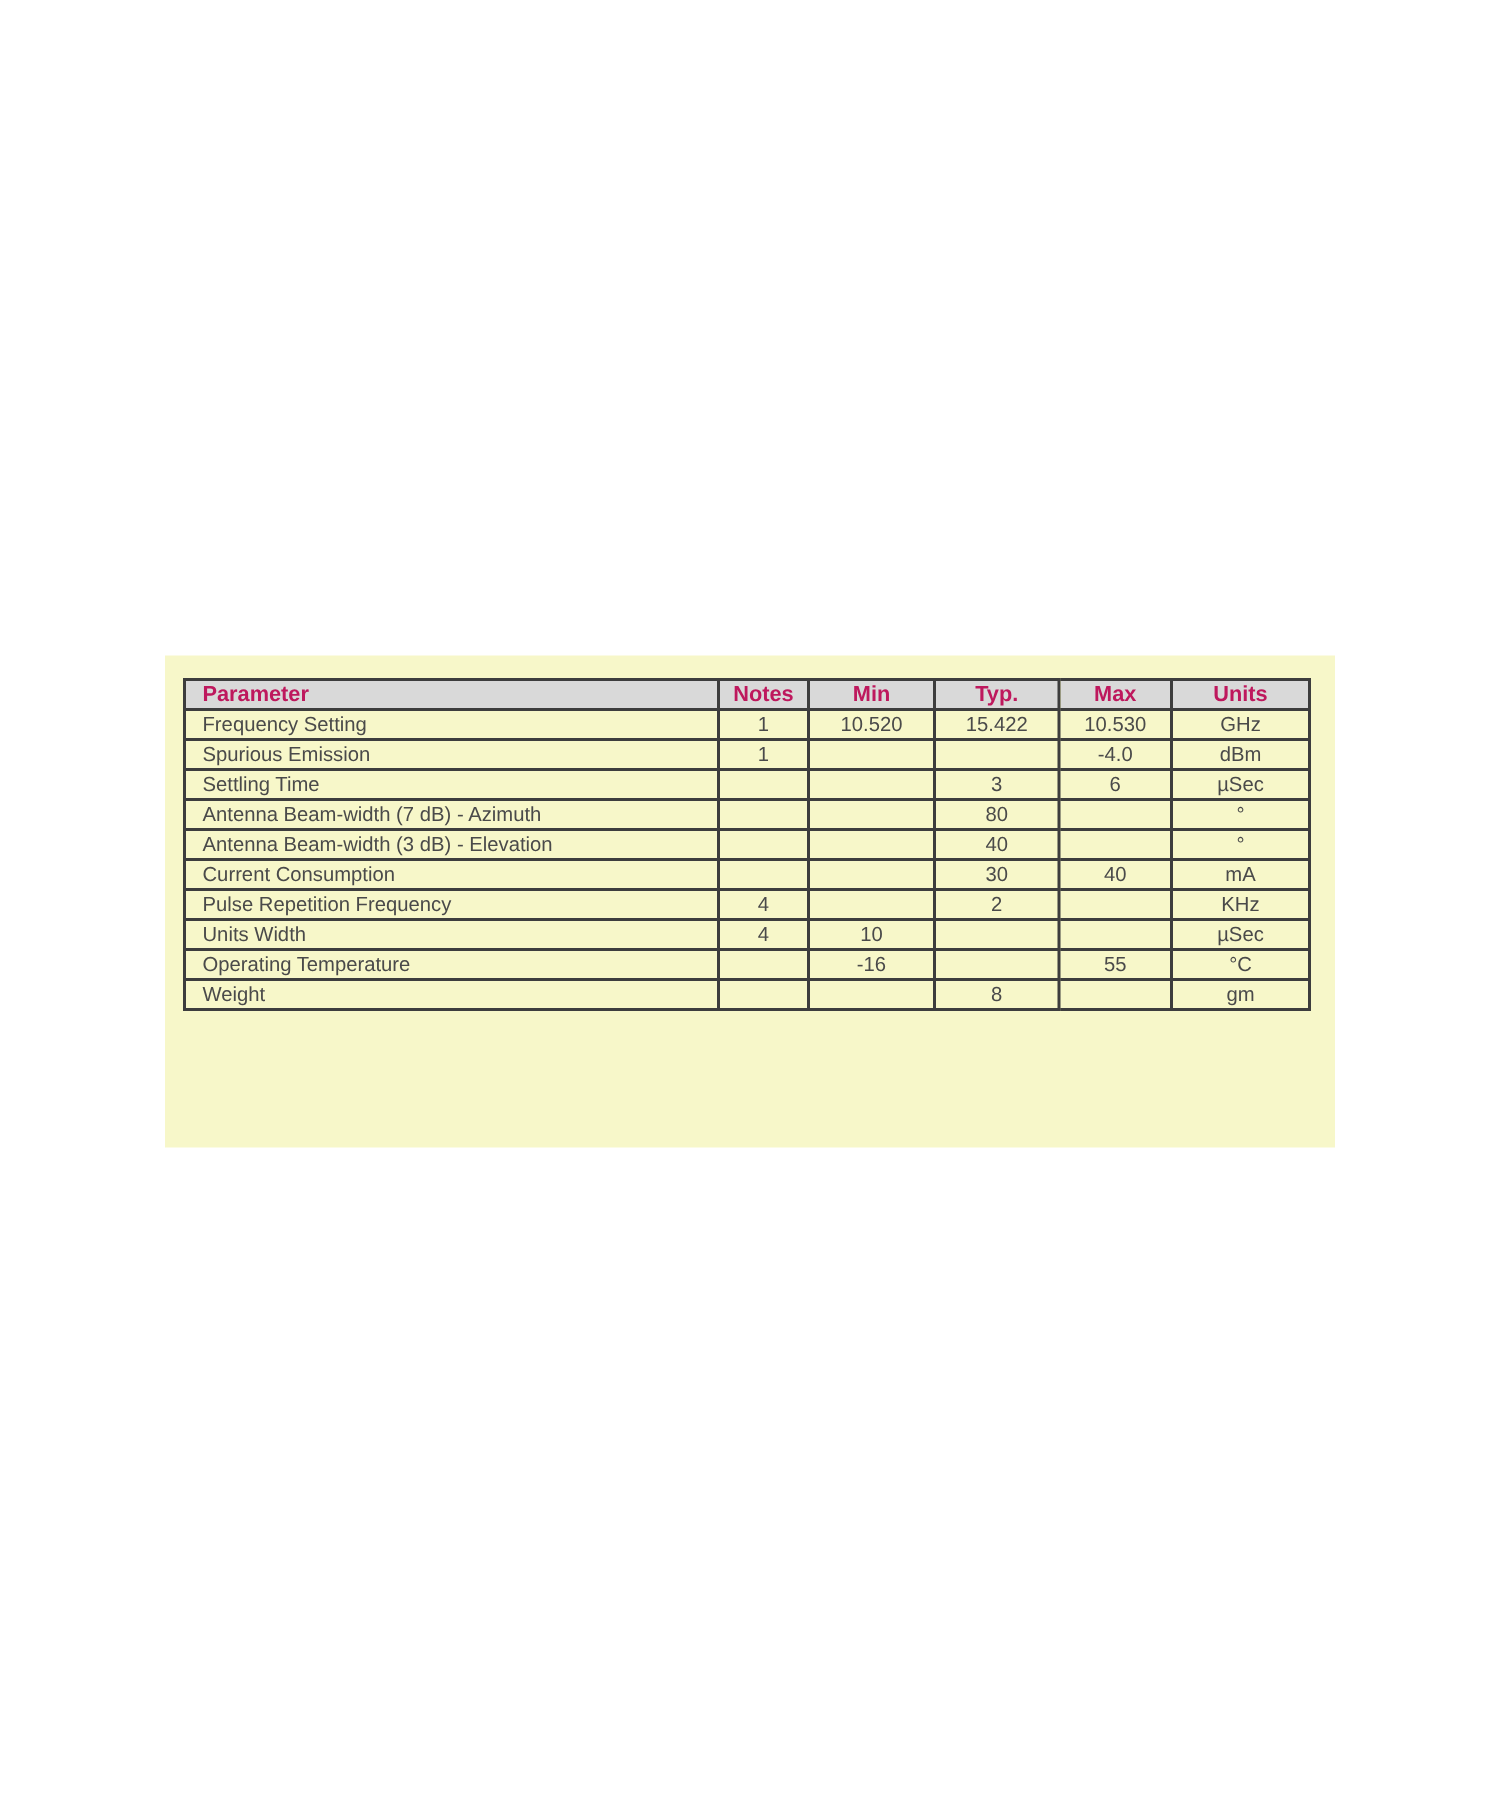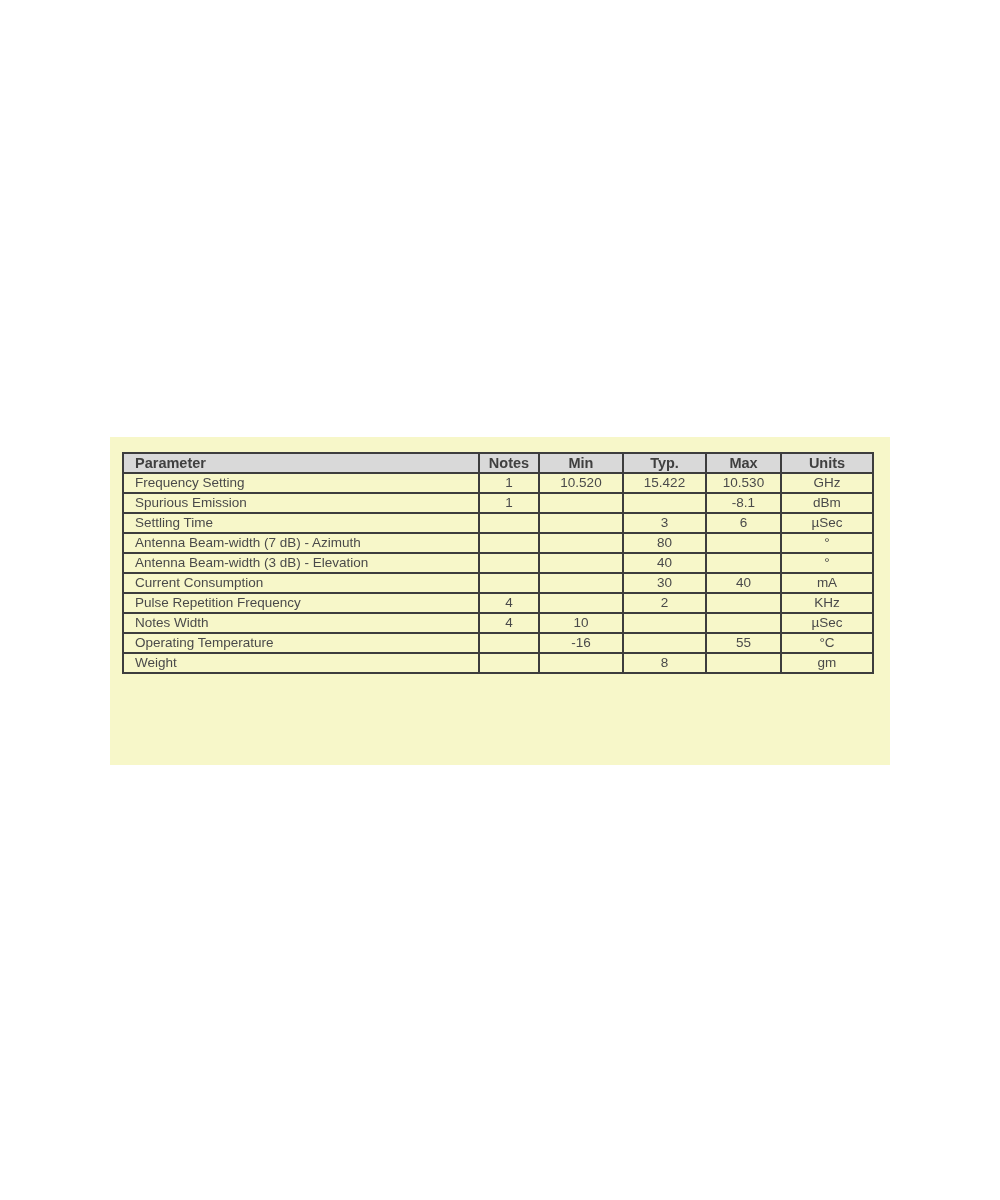--- a/index.html
+++ b/index.html
@@ -38,21 +38,21 @@
     padding: 0 2px;
     font-size: 13.5px;
     line-height: 18px;
     color: #4a4a4a;
     text-align: center;
     white-space: nowrap;
     overflow: hidden;
   }
   table.spec th {
     background: #d9d9d9;
-    color: #404040;
+    color: #be185d;
     font-weight: bold;
     font-size: 14.5px;
   }
   table.spec td {
     background: #f7f7c9;
   }
   table.spec th.col-param,
   table.spec td.col-param {
     text-align: left;
     padding-left: 11px;
@@ -96,21 +96,21 @@
         <td>10.520</td>
         <td>15.422</td>
         <td>10.530</td>
         <td>GHz</td>
       </tr>
       <tr>
         <td class="col-param">Spurious Emission</td>
         <td>1</td>
         <td></td>
         <td></td>
-        <td>-8.1</td>
+        <td>-4.0</td>
         <td>dBm</td>
       </tr>
       <tr>
         <td class="col-param">Settling Time</td>
         <td></td>
         <td></td>
         <td>3</td>
         <td>6</td>
         <td>µSec</td>
       </tr>
@@ -140,21 +140,21 @@
       </tr>
       <tr>
         <td class="col-param">Pulse Repetition Frequency</td>
         <td>4</td>
         <td></td>
         <td>2</td>
         <td></td>
         <td>KHz</td>
       </tr>
       <tr>
-        <td class="col-param">Notes Width</td>
+        <td class="col-param">Units Width</td>
         <td>4</td>
         <td>10</td>
         <td></td>
         <td></td>
         <td>µSec</td>
       </tr>
       <tr>
         <td class="col-param">Operating Temperature</td>
         <td></td>
         <td>-16</td>

